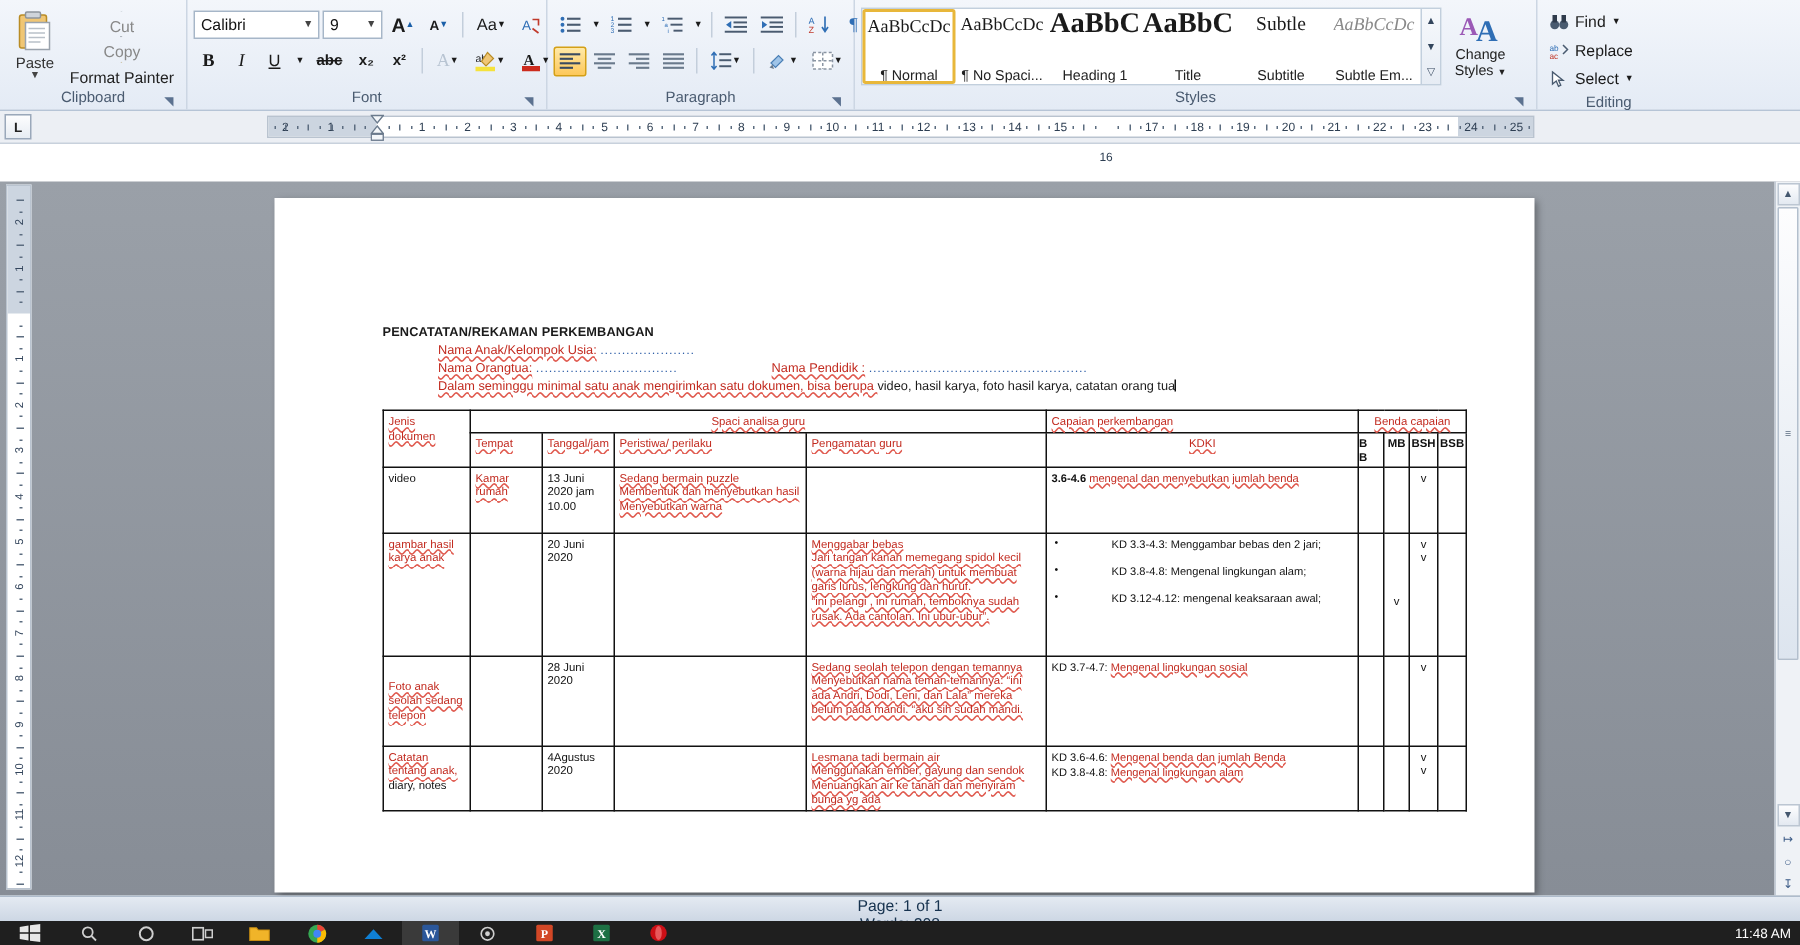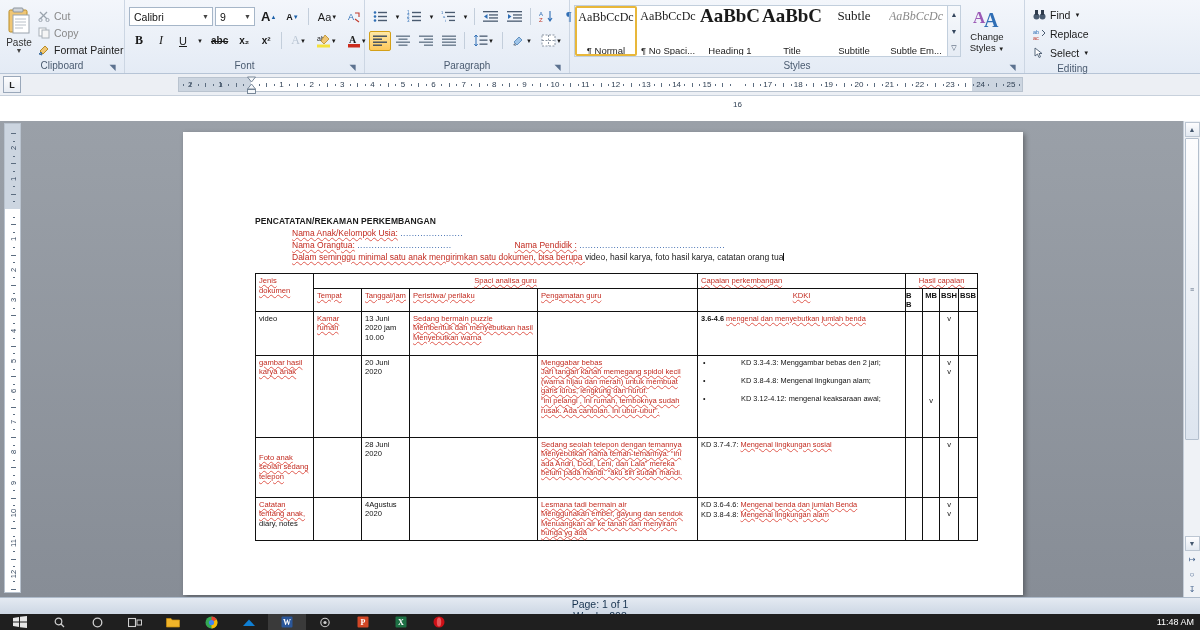--- a/index.html
+++ b/index.html
@@ -79,21 +79,21 @@
   
   .paste-btn {
     width: 44px; display:flex; flex-direction:column; align-items:center;
     padding-top:2px; cursor:default;
   }
   .paste-label { font-size: 10px; color:#333; margin-top:1px;}
   .caret-dn { font-size:7px; color:#444; line-height:6px;}
   .clip-list { display:flex; flex-direction:column; justify-content:flex-start; padding-top:3px;}
   .clip-item {
     display:flex; align-items:center; gap:4px; font-size:10.5px; color:#888;
-    height:17px; padding:0 4px; white-space:nowrap;
+    height:17px; padding:0 4px; white-space:nowrap;flex-direction:column;
   }
   .clip-item.enabled { color:#222; }
 
   
   .font-row { display:flex; align-items:center; gap:2px; height:21px; }
   .combo {
     height:19px; border:1px solid #a6b6c8; background:#fff;
     display:flex; align-items:center; font-size:10.5px; color:#111;
     padding-left:4px; position:relative;
   }
@@ -784,21 +784,21 @@
               <th rowspan="2" style="text-align:left;">
                 <span class="red sq">Jenis dokumen</span>
               </th>
               <th colspan="4">
                 <span class="red sq">Spaci analisa guru</span>
               </th>
               <th rowspan="1" style="text-align:left;">
                 <span class="red sq">Capaian perkembangan</span>
               </th>
               <th colspan="4">
-                <span class="red sq">Hasil capaian</span>
+                <span class="red sq">Benda capaian</span>
               </th>
             </tr>
             <tr>
               <th style="text-align:left;"><span class="red sq">Tempat</span></th>
               <th style="text-align:left;"><span class="red sq">Tanggal/jam</span></th>
               <th style="text-align:left;"><span class="red sq">Peristiwa/ perilaku</span></th>
               <th style="text-align:left;"><span class="red sq">Pengamatan guru</span></th>
               <th><span class="red sq">KDKI</span></th>
               <th class="cellc" style="font-weight:bold;letter-spacing:99px;word-break:break-all;line-height:9px;padding:2px 0;"><span>BB</span></th>
               <th class="cellc" style="font-weight:bold;word-break:break-all;line-height:9px;padding:2px 0;"><span>MB</span></th>

